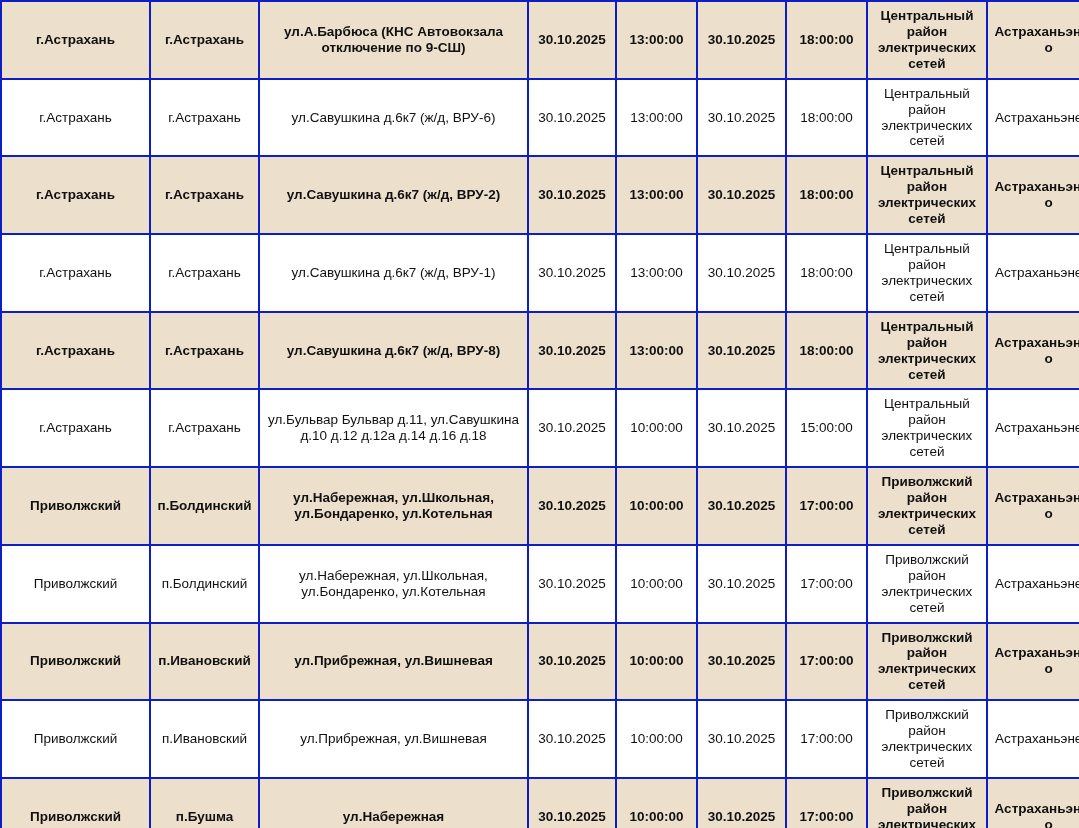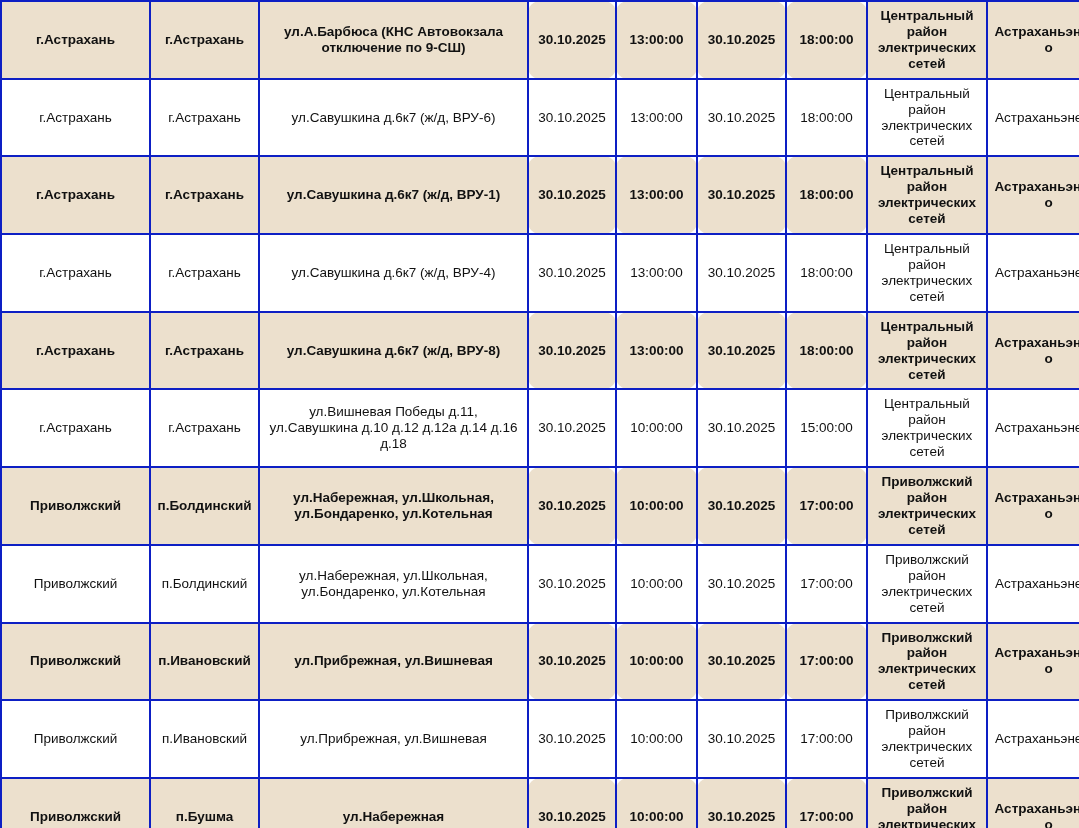--- a/index.html
+++ b/index.html
@@ -46,21 +46,21 @@
   
   col.c0 { width: 149px; }
   col.c1 { width: 109px; }
   col.c2 { width: 269px; }
   col.c3 { width: 88px; }
   col.c4 { width: 81px; }
   col.c5 { width: 89px; }
   col.c6 { width: 81px; }
   col.c7 { width: 120px; }
   col.c8 { width: 123px; }
-  .nowrap { white-space: nowrap; border-radius: 12px; }
+  .nowrap { white-space: nowrap; }
 </style>
 </head>
 <body>
 
 <table class="outage-table">
   <colgroup>
     <col class="c0">
       <col class="c1">
       <col class="c2">
       <col class="c3">
@@ -89,32 +89,32 @@
         <td class="nowrap">30.10.2025</td>
         <td class="nowrap">13:00:00</td>
         <td class="nowrap">30.10.2025</td>
         <td class="nowrap">18:00:00</td>
         <td>Центральный район электрических сетей</td>
         <td>Астраханьэнерго</td>
       </tr>
       <tr class="row-odd">
         <td>г.Астрахань</td>
         <td>г.Астрахань</td>
-        <td>ул.Савушкина д.6к7 (ж/д, ВРУ-1)</td>
+        <td>ул.Савушкина д.6к7 (ж/д, ВРУ-2)</td>
         <td class="nowrap">30.10.2025</td>
         <td class="nowrap">13:00:00</td>
         <td class="nowrap">30.10.2025</td>
         <td class="nowrap">18:00:00</td>
         <td>Центральный район электрических сетей</td>
         <td>Астраханьэнерго</td>
       </tr>
       <tr class="row-even">
         <td>г.Астрахань</td>
         <td>г.Астрахань</td>
-        <td>ул.Савушкина д.6к7 (ж/д, ВРУ-4)</td>
+        <td>ул.Савушкина д.6к7 (ж/д, ВРУ-1)</td>
         <td class="nowrap">30.10.2025</td>
         <td class="nowrap">13:00:00</td>
         <td class="nowrap">30.10.2025</td>
         <td class="nowrap">18:00:00</td>
         <td>Центральный район электрических сетей</td>
         <td>Астраханьэнерго</td>
       </tr>
       <tr class="row-odd">
         <td>г.Астрахань</td>
         <td>г.Астрахань</td>
@@ -122,21 +122,21 @@
         <td class="nowrap">30.10.2025</td>
         <td class="nowrap">13:00:00</td>
         <td class="nowrap">30.10.2025</td>
         <td class="nowrap">18:00:00</td>
         <td>Центральный район электрических сетей</td>
         <td>Астраханьэнерго</td>
       </tr>
       <tr class="row-even">
         <td>г.Астрахань</td>
         <td>г.Астрахань</td>
-        <td>ул.Вишневая Победы д.11, ул.Савушкина д.10 д.12 д.12а д.14 д.16 д.18</td>
+        <td>ул.Бульвар Бульвар д.11, ул.Савушкина д.10 д.12 д.12а д.14 д.16 д.18</td>
         <td class="nowrap">30.10.2025</td>
         <td class="nowrap">10:00:00</td>
         <td class="nowrap">30.10.2025</td>
         <td class="nowrap">15:00:00</td>
         <td>Центральный район электрических сетей</td>
         <td>Астраханьэнерго</td>
       </tr>
       <tr class="row-odd">
         <td>Приволжский</td>
         <td>п.Болдинский</td>

